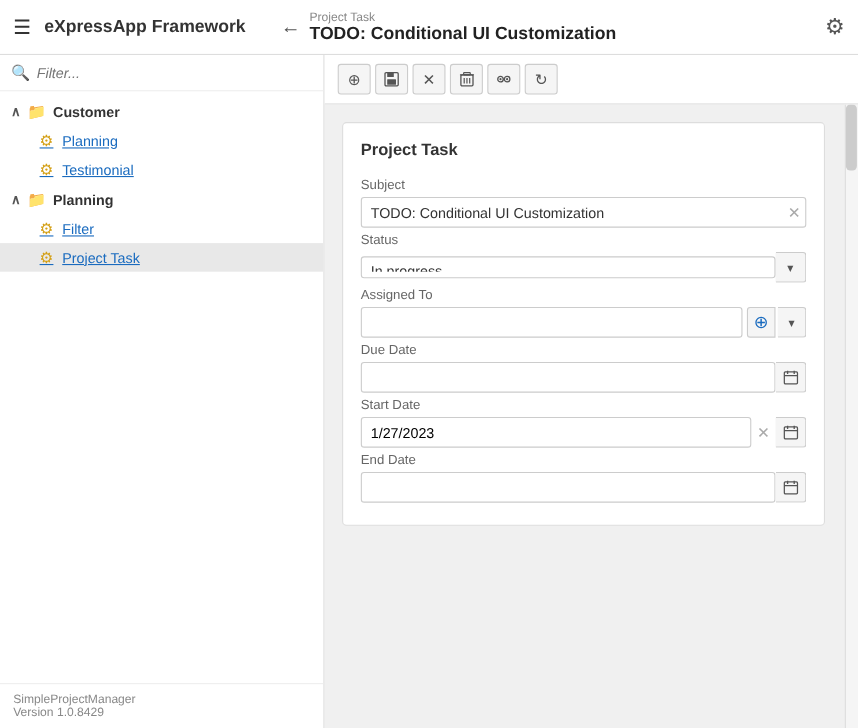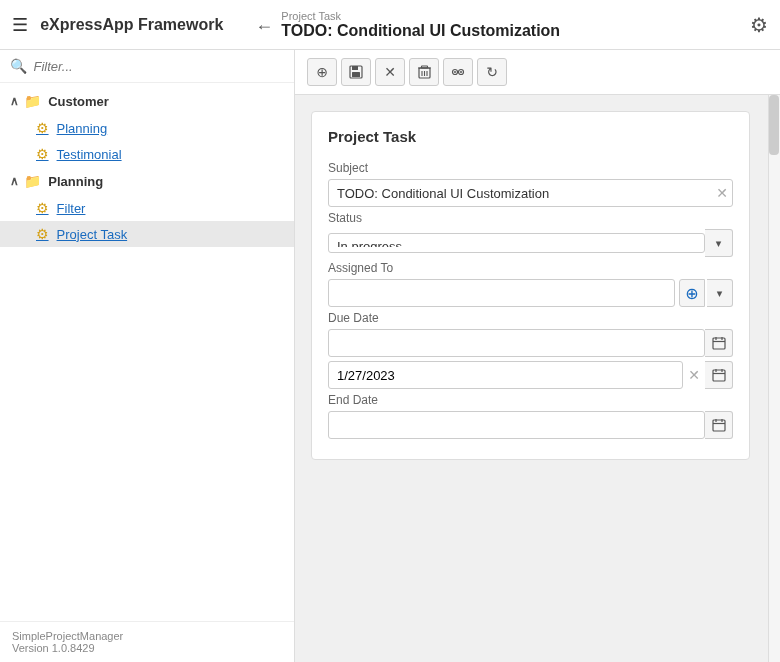--- a/index.html
+++ b/index.html
@@ -287,20 +287,21 @@
                   <line x1="1" y1="5.5" x2="13" y2="5.5" stroke="#555" stroke-width="1.2"></line>
                   <line x1="4" y1="1" x2="4" y2="4" stroke="#555" stroke-width="1.2"></line>
                   <line x1="10" y1="1" x2="10" y2="4" stroke="#555" stroke-width="1.2"></line>
                 </svg>
               </button>
             </div>
           </div>
         </div>
 
         <div class="form-field">
+          <label class="form-label">Start Date</label>
           <div class="date-input-row">
             <input type="text" class="date-input" value="1/27/2023" style="">
             <div class="date-right-group">
               <button class="date-clear-btn" style="margin-left:0; border:none; background:transparent; width:22px; height:28px; cursor:pointer; color:#aaa; font-size:14px; display:flex; align-items:center; justify-content:center;">✕</button>
               <button class="date-cal-btn">
                 <svg width="14" height="14" viewBox="0 0 14 14">
                   <rect x="1" y="2" width="12" height="11" rx="1" fill="none" stroke="#555" stroke-width="1.2"></rect>
                   <line x1="1" y1="5.5" x2="13" y2="5.5" stroke="#555" stroke-width="1.2"></line>
                   <line x1="4" y1="1" x2="4" y2="4" stroke="#555" stroke-width="1.2"></line>
                   <line x1="10" y1="1" x2="10" y2="4" stroke="#555" stroke-width="1.2"></line>

